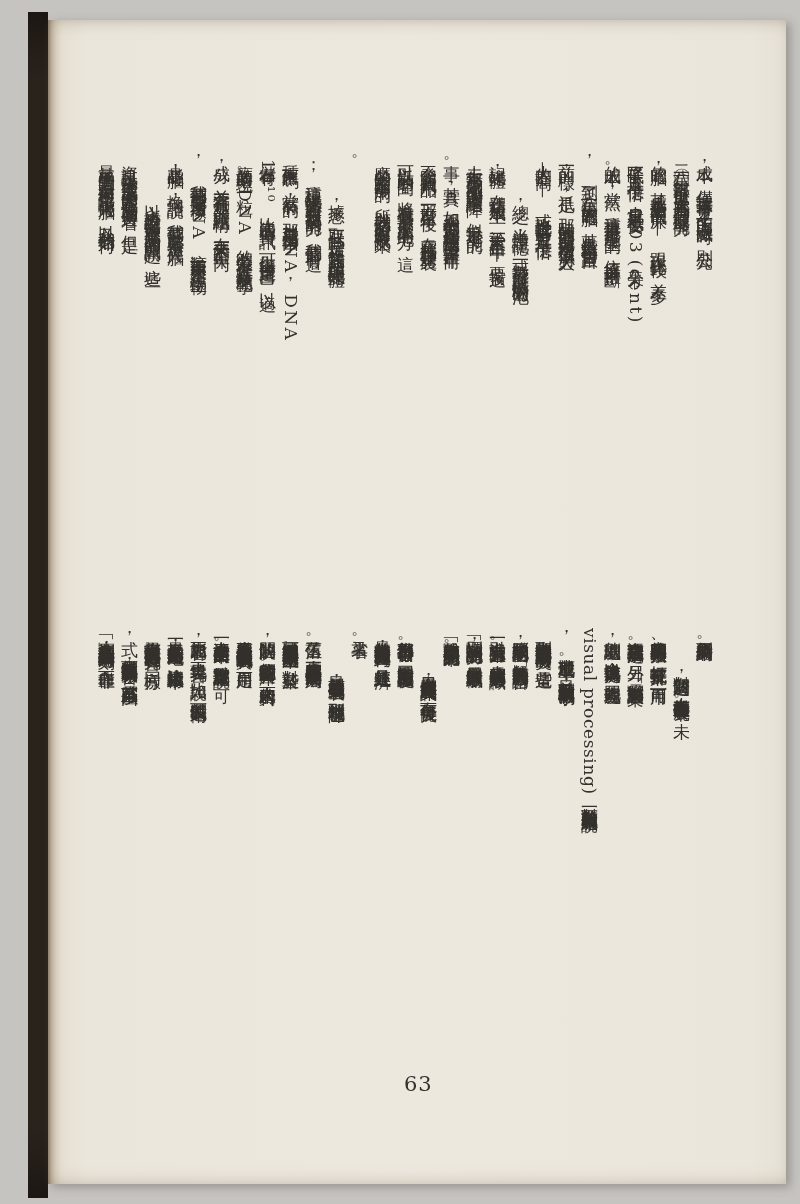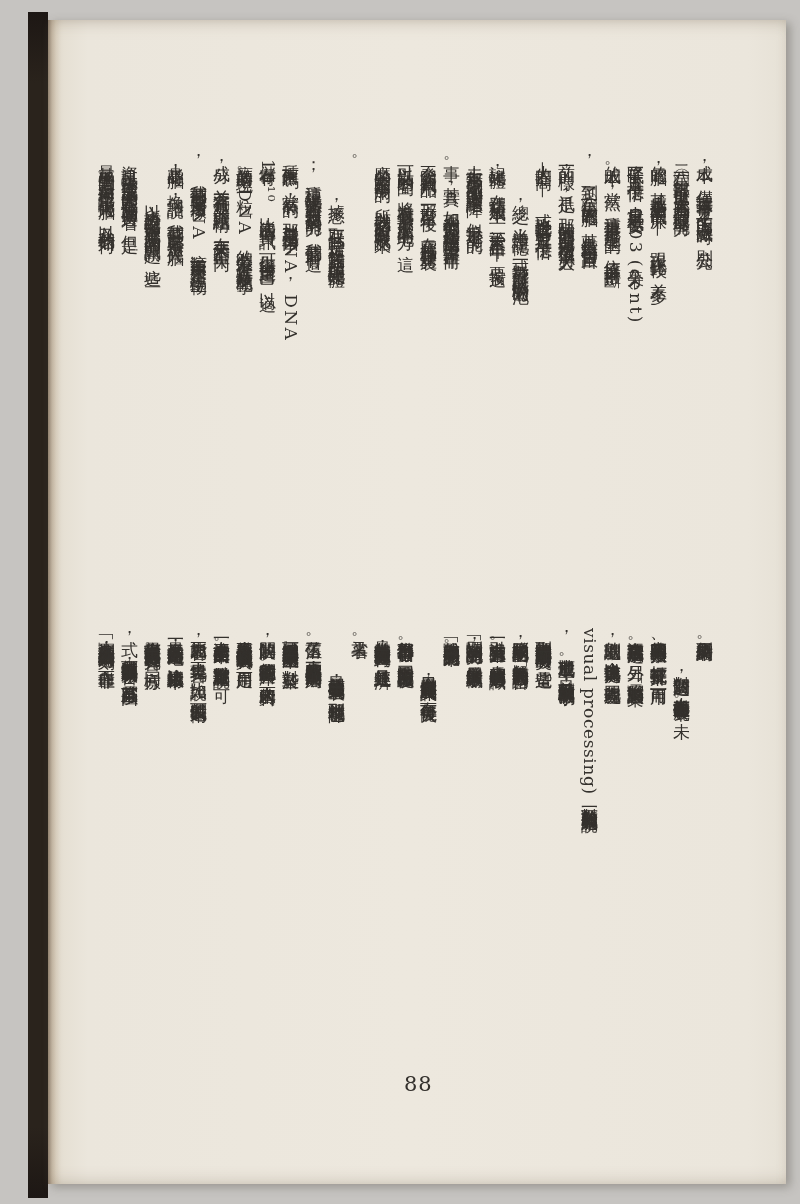--- a/index.html
+++ b/index.html
@@ -102,14 +102,14 @@
       <div class="col">問題的解決，我們往往離開不了資料庫。而未來的資料</div>
       <div class="col">庫並不是用來檢索已經儲存在裏面的現成資料，而是用</div>
       <div class="col">來進一步產生所需要的東西。這點對電腦處理來說，可</div>
       <div class="col">能更加容易，也更臻完善。比如說，我們可以叫人造衛</div>
       <div class="col">星產生一張最新的芝加哥街道地圖，這樣總比依賴市政</div>
       <div class="col">府官員僅提供現有的街道圖來得更容易更完善。同樣方</div>
       <div class="col">式，我們也可以獲得最新的氣象報告，電腦甚至可以由</div>
       <div class="col">直接「觀測」來告訴您正確的火車到達時刻，而非僅靠</div>
     </div>
 
-  <div class="page-number">88</div>
+  <div class="page-number">63</div>
 </div>
 
 </body></html>

